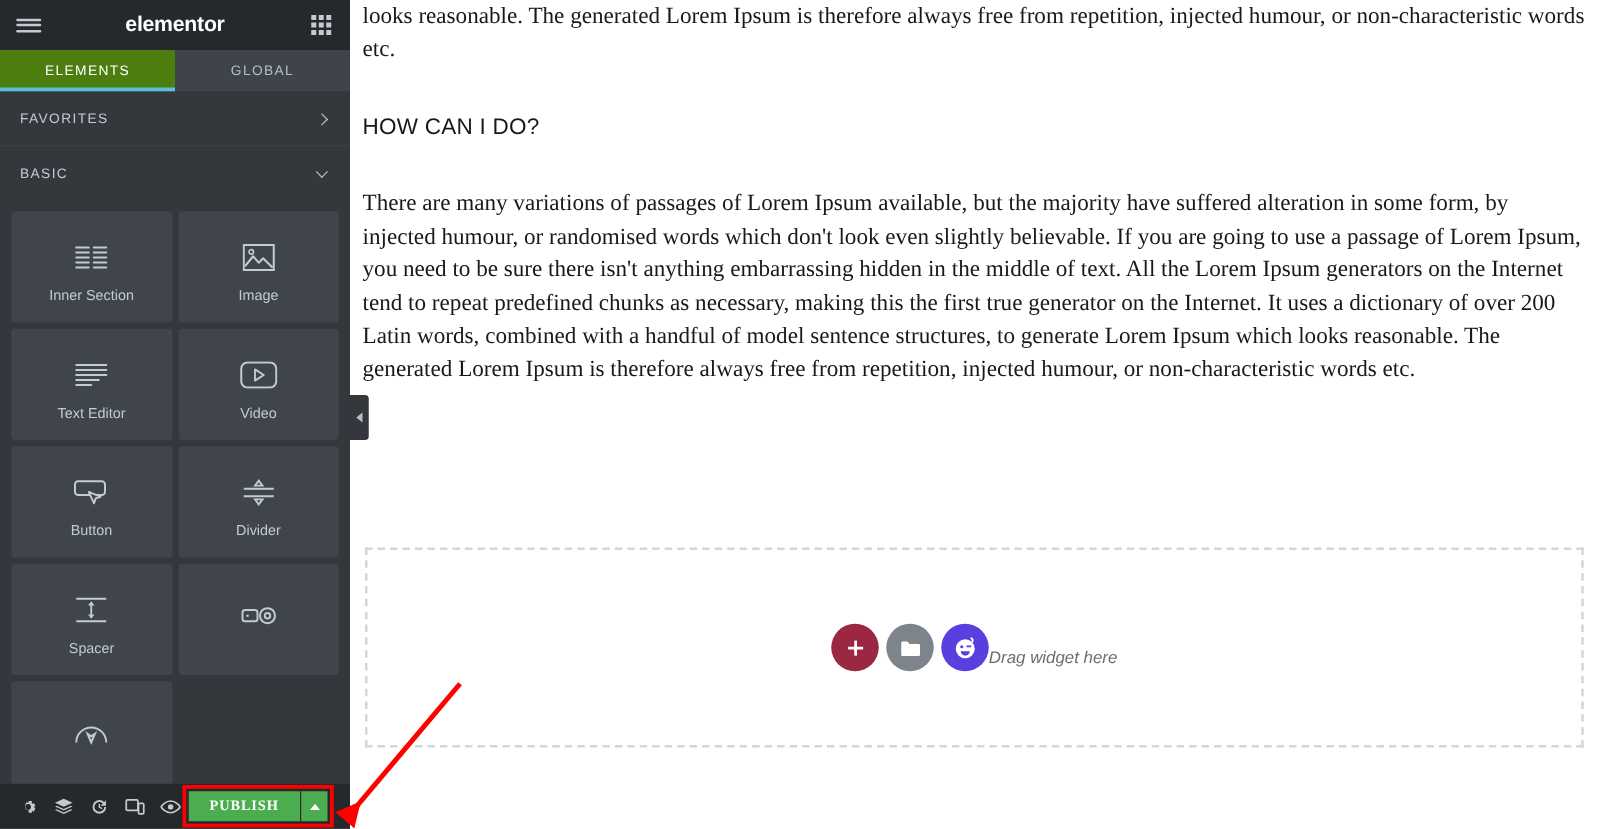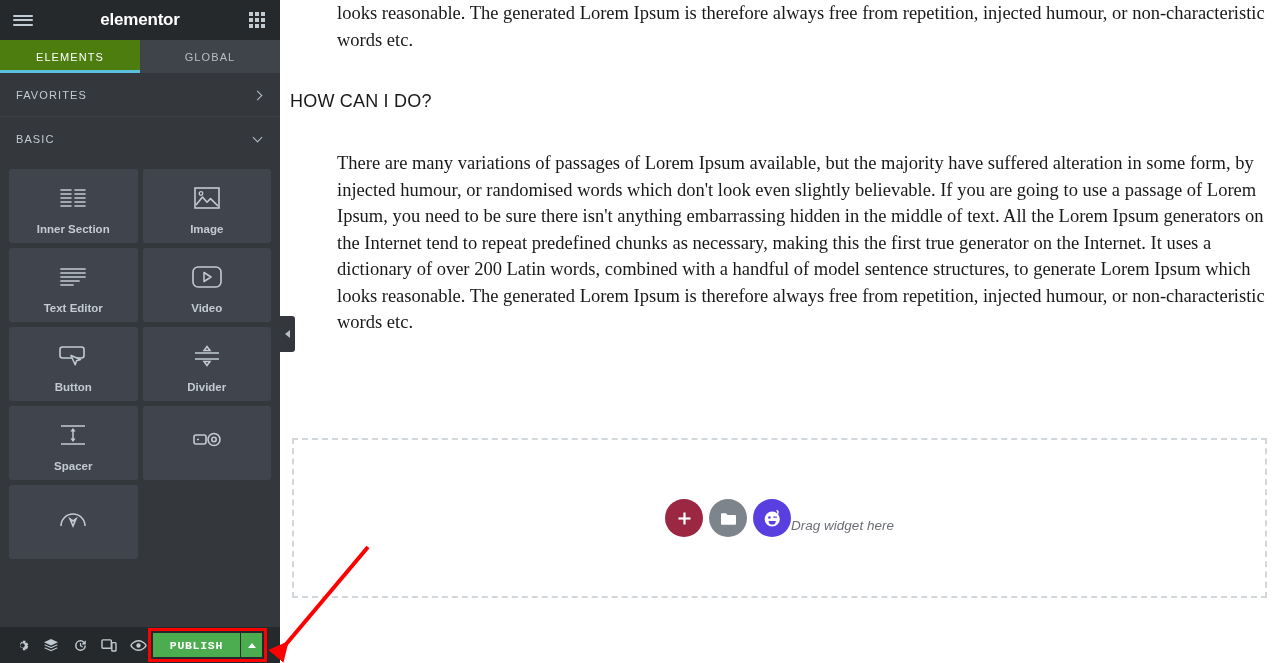--- a/index.html
+++ b/index.html
@@ -89,25 +89,24 @@
   }
   .chev.right:before { transform:rotate(-45deg); }
   .chev.down:before  { transform:rotate(45deg); top:1px; }
 
   .widget-grid {
     display:grid; grid-template-columns:1fr 1fr;
     gap:5px; padding:8px 9px 0 9px;
   }
   .widget-card {
     background:#40454d; border-radius:3px;
-    height:74px;
+    height:89px;
     display:flex; flex-direction:column;
     align-items:center; justify-content:center;
     cursor:move;
-    font-weight:bold;
   }
   .widget-card .wico { height:42px; display:flex; align-items:center; justify-content:center; }
   .widget-card .wlbl {
     font-size:11.5px; color:#c2cbd2; margin-top:4px;
   }
 
   
   .panel-footer {
     position:absolute; left:0; bottom:0;
     width:280px; height:36px;
@@ -123,21 +122,21 @@
   .publish-wrap {
     margin-left:auto; margin-right:18px;
     display:flex; align-items:stretch; height:24px;
     position:relative;
   }
   .publish-btn {
     background:#4bad4f; color:#ffffff;
     font-size:11.5px; font-weight:bold; letter-spacing:0.7px;
     padding:0 17px; border:none; cursor:pointer;
     display:flex; align-items:center;
-    font-family:Liberation Mono, monospace;
+    font-family:Liberation Serif, serif;
   }
   .publish-caret {
     background:#4bad4f; width:22px; cursor:pointer;
     display:flex; align-items:center; justify-content:center;
     border-left:1px solid #2f2f2f;
   }
   .caret-up {
     width:0; height:0;
     border-left:4px solid transparent; border-right:4px solid transparent;
     border-bottom:5px solid #ffffff;
@@ -168,21 +167,21 @@
   
   #canvas {
     position:absolute; left:280px; top:0;
     width:999px; height:663px;
     background:#ffffff; overflow:hidden;
   }
   .doc { padding:0 10px 0 10px; }
   .doc p {
     font-family:"Liberation Serif", serif;
     font-size:18.5px; line-height:26.5px;
-    color:#19191b; text-align:left;margin-left:47px;
+    color:#19191b; text-align:left;
   }
   .doc h2.how {
     font-family:"Liberation Sans", sans-serif;
     font-size:18px; font-weight:normal; color:#19191b;
     letter-spacing:0.2px;
   }
 
   .dropzone {
     position:absolute; left:12px; top:438px;
     width:975px; height:160px;

